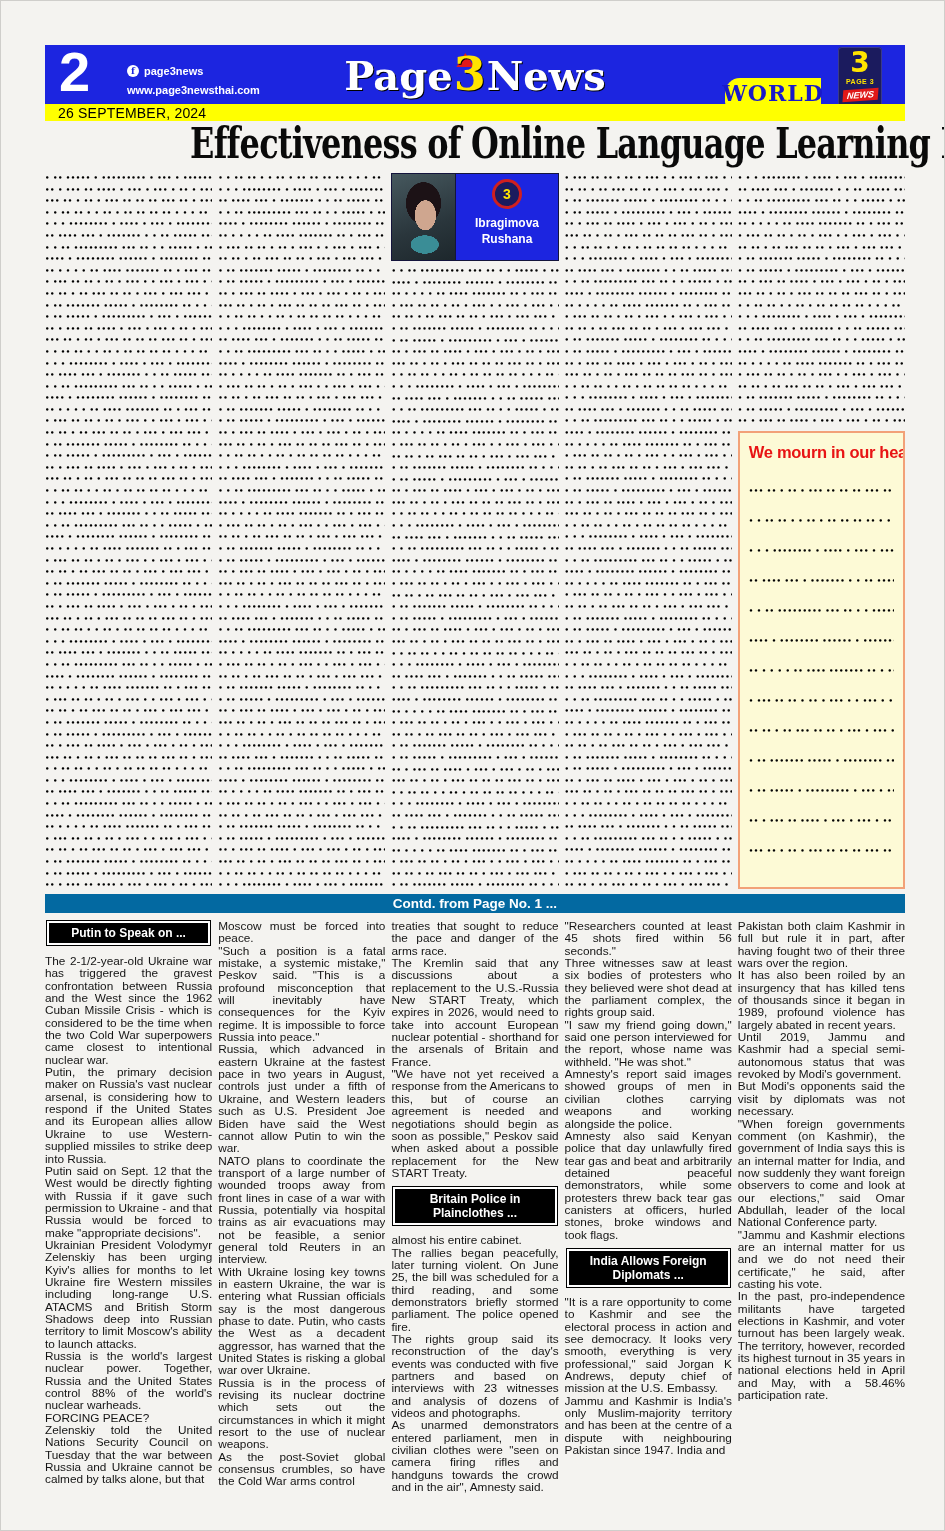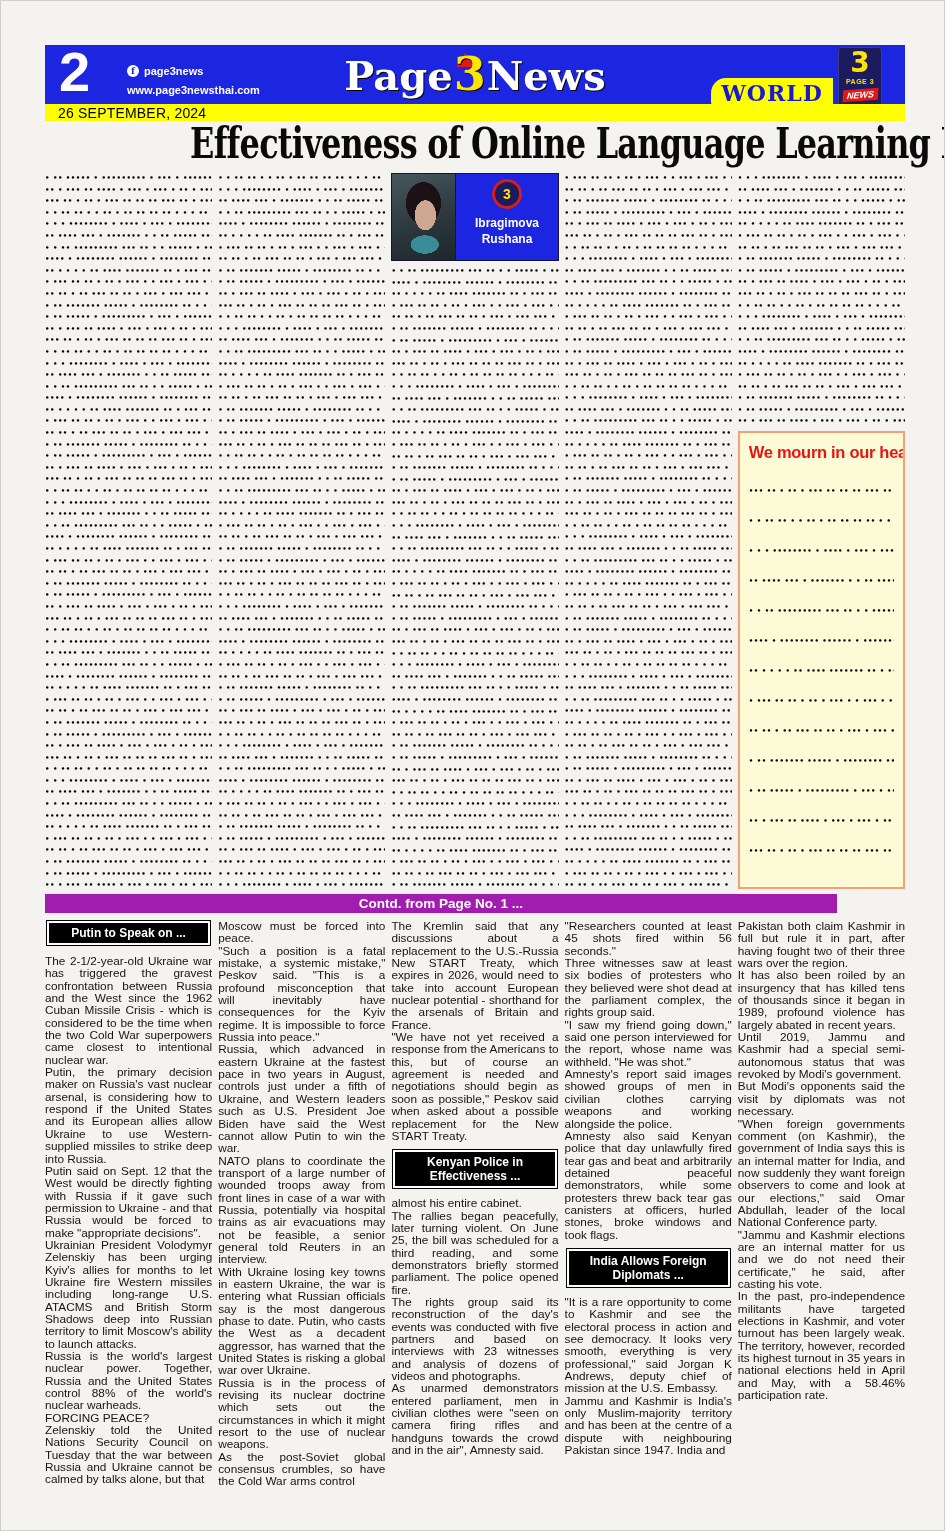--- a/index.html
+++ b/index.html
@@ -11,21 +11,21 @@
   .masthead { position:absolute; left:44px; top:44px; width:860px; height:76px; background:#1c25e0; }
   .page-num { position:absolute; left:14px; top:-6px; color:#fff; font-size:56px; font-weight:bold; }
   .contact { position:absolute; left:82px; top:17px; color:#fff; font-size:11px; font-weight:bold; line-height:1.7; }
   .fb-row { display:flex; align-items:center; }
   .fb-icon { display:inline-block; width:12px; height:12px; border-radius:50%; background:#fff; color:#1c25e0; text-align:center; font-size:9px; line-height:12px; font-weight:bold; margin-right:5px; font-family:"DejaVu Serif",serif; }
   .mast-logo { position:absolute; left:50%; top:2px; transform:translateX(-50%); font-family:"DejaVu Serif",serif; font-weight:bold; font-size:40px; color:#fff; white-space:nowrap; text-shadow:1px 1px 0 #000; }
   .mast-logo .num3 { color:#ffe400; font-size:46px; position:relative; padding:0 1px; }
   .mast-logo .num3::before { content:""; position:absolute; left:4px; top:6px; width:0; height:0; border-left:9px solid transparent; border-right:9px solid transparent; border-bottom:14px solid #e01818; z-index:-1; }
   .date-bar { position:absolute; left:0; bottom:0; width:100%; height:17px; background:#ffff00; display:flex; align-items:center; }
   .date-text { margin-left:13px; font-weight:normal; font-size:14px; color:#000; letter-spacing:0.2px; }
-  .world-badge { position:absolute; right:72px; top:33px; width:122px; height:29px; background:#ffff00; border-radius:15px 0 0 5px; display:flex; align-items:center; justify-content:center; }
+  .world-badge { position:absolute; right:84px; top:33px; width:96px; height:29px; background:#ffff00; border-radius:15px 0 0 5px; display:flex; align-items:center; justify-content:center; }
   .world-text { color:#1a1ac8; font-weight:bold; font-size:22px; font-family:"DejaVu Serif",serif; letter-spacing:1px; }
   .corner-logo { position:absolute; right:23px; top:2px; width:44px; height:66px; background:#1b1b5e; border-radius:4px; display:flex; flex-direction:column; align-items:center; padding-top:2px; box-shadow:0 0 0 1px #3a3a8a inset; }
   .corner-3 { color:#ffe400; font-weight:bold; font-size:28px; line-height:28px; font-family:"DejaVu Sans",sans-serif; }
   .corner-page3 { color:#ffe400; font-weight:bold; font-size:7px; letter-spacing:0.5px; margin-top:1px; }
   .corner-news { background:#e01818; color:#fff; font-style:italic; font-weight:bold; font-size:9px; padding:1px 4px; transform:skewX(-8deg) rotate(-4deg); margin-top:4px; }
 
   
   .headline-wrap { position:absolute; left:44px; top:118px; width:860px; height:50px; overflow:visible; text-align:center; }
   .headline { display:inline-block; font-family:"DejaVu Serif",serif; font-weight:bold; font-size:42px; color:#0a0a0a; white-space:nowrap; transform:scaleX(0.76); transform-origin:center; letter-spacing:-1px; }
 
@@ -46,21 +46,21 @@
   .author-logo { width:30px; height:30px; border-radius:50%; background:#1b1b5e; border:3px solid #cf2020; color:#ffe400; font-weight:bold; font-size:14px; display:flex; align-items:center; justify-content:center; }
   .author-name { color:#fff; font-weight:bold; font-size:12px; text-align:center; line-height:1.3; margin-top:7px; }
 
   
   .col5 { display:flex; flex-direction:column; }
   .mourn-box { flex:1; margin-top:3px; background:#fdfad6; border:2px solid #f2a178; padding:10px 9px 6px; overflow:hidden; }
   .mourn-title { color:#e81414; font-weight:bold; font-size:16.5px; text-align:center; white-space:nowrap; margin-bottom:14px; letter-spacing:-0.3px; }
   .mourn-fill .dotline { height:30px; line-height:30px; }
 
   
-  .contd-bar { position:absolute; left:44px; top:893px; width:792px; height:19px; background:#a21caf; color:#fff; font-weight:bold; font-size:13.5px; text-align:center; line-height:19px; }
+  .contd-bar { position:absolute; left:44px; top:893px; width:860px; height:19px; background:#0369a1; color:#fff; font-weight:bold; font-size:13.5px; text-align:center; line-height:19px; }
 
   
   .bottom-cols { position:absolute; left:44px; top:919px; width:860px; height:606px; display:flex; gap:6px; }
   .body-col { flex:1; overflow:hidden; }
   .body-p { font-size:11.8px; line-height:12.35px; text-align:justify; color:#141414; }
   .col-header { background:#000; color:#fff; border:2px solid #fff; outline:1.5px solid #000; margin:8px 2px 9px; font-size:12px; padding:3px 2px; text-align:center; font-weight:bold; }
   .body-col > .col-header:first-child { margin-top:1px; margin-bottom:10px; }
 </style>
 </head>
 <body>
@@ -417,23 +417,24 @@
     <div class="body-col">
         <p class="body-p">Moscow must be forced into peace.</p>
         <p class="body-p">"Such a position is a fatal mistake, a systemic mistake," Peskov said. "This is a profound misconception that will inevitably have consequences for the Kyiv regime. It is impossible to force Russia into peace."</p>
         <p class="body-p">Russia, which advanced in eastern Ukraine at the fastest pace in two years in August, controls just under a fifth of Ukraine, and Western leaders such as U.S. President Joe Biden have said the West cannot allow Putin to win the war.</p>
         <p class="body-p">NATO plans to coordinate the transport of a large number of wounded troops away from front lines in case of a war with Russia, potentially via hospital trains as air evacuations may not be feasible, a senior general told Reuters in an interview.</p>
         <p class="body-p">With Ukraine losing key towns in eastern Ukraine, the war is entering what Russian officials say is the most dangerous phase to date. Putin, who casts the West as a decadent aggressor, has warned that the United States is risking a global war over Ukraine.</p>
         <p class="body-p">Russia is in the process of revising its nuclear doctrine which sets out the circumstances in which it might resort to the use of nuclear weapons.</p>
         <p class="body-p">As the post-Soviet global consensus crumbles, so have the Cold War arms control</p>
       </div>
     <div class="body-col">
+        <p class="body-p">treaties that sought to reduce the pace and danger of the arms race.</p>
         <p class="body-p">The Kremlin said that any discussions about a replacement to the U.S.-Russia New START Treaty, which expires in 2026, would need to take into account European nuclear potential - shorthand for the arsenals of Britain and France.</p>
         <p class="body-p">"We have not yet received a response from the Americans to this, but of course an agreement is needed and negotiations should begin as soon as possible," Peskov said when asked about a possible replacement for the New START Treaty.</p>
-        <div class="col-header">Kenyan Police in Effectiveness ...</div>
+        <div class="col-header">Britain Police in Plainclothes ...</div>
         <p class="body-p">almost his entire cabinet.</p>
         <p class="body-p">The rallies began peacefully, later turning violent. On June 25, the bill was scheduled for a third reading, and some demonstrators briefly stormed parliament. The police opened fire.</p>
         <p class="body-p">The rights group said its reconstruction of the day's events was conducted with five partners and based on interviews with 23 witnesses and analysis of dozens of videos and photographs.</p>
         <p class="body-p">As unarmed demonstrators entered parliament, men in civilian clothes were "seen on camera firing rifles and handguns towards the crowd and in the air", Amnesty said.</p>
       </div>
     <div class="body-col">
         <p class="body-p">"Researchers counted at least 45 shots fired within 56 seconds."</p>
         <p class="body-p">Three witnesses saw at least six bodies of protesters who they believed were shot dead at the parliament complex, the rights group said.</p>
         <p class="body-p">"I saw my friend going down," said one person interviewed for the report, whose name was withheld. "He was shot."</p>
         <p class="body-p">Amnesty's report said images showed groups of men in civilian clothes carrying weapons and working alongside the police.</p>

